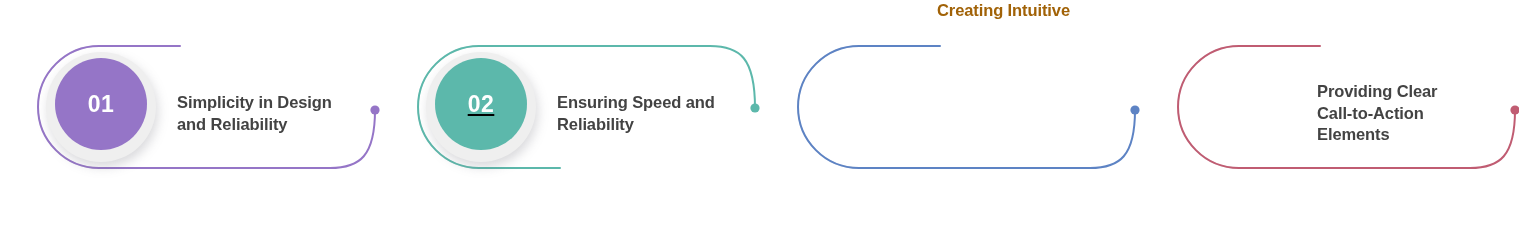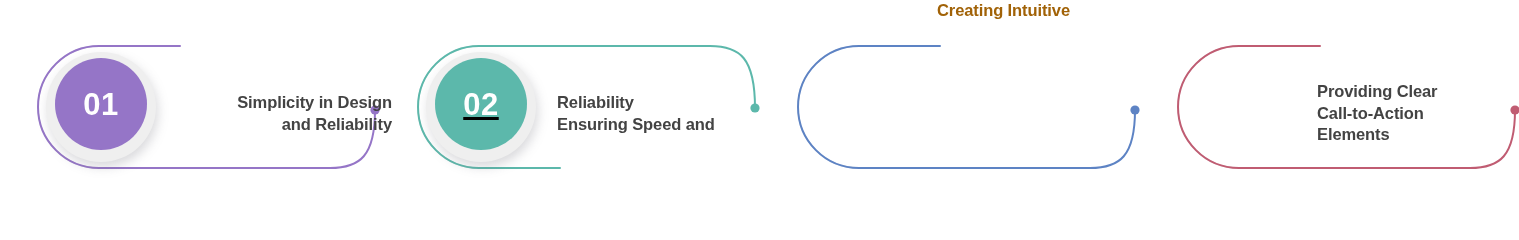--- a/index.html
+++ b/index.html
@@ -56,21 +56,21 @@
     top: 6px;
     width: 92px;
     height: 92px;
     border-radius: 50%;
     display: flex;
     align-items: center;
     justify-content: center;
   }
   .badge-number {
     color: #ffffff;
-    font-size: 31px;
+    font-size: 23px;
     font-weight: bold;
     letter-spacing: 0.5px;
     line-height: 1;
     font-family: "Liberation Sans", sans-serif;
   }
   .step-title {
     position: absolute;
     left: 147px;
     top: 0;
     width: 215px;
@@ -107,21 +107,21 @@
         </defs>
         <path d="M 95,46 L 330,46" fill="none" stroke="url(#dotfade0)" stroke-width="4.2" stroke-linecap="round" stroke-dasharray="0.1 16"></path>
         <circle cx="345" cy="110" r="4.6" fill="#9575c7"></circle>
       </svg>
       <div class="badge-wrap">
         <div class="badge-halo" style="background: rgb(239, 239, 239);"></div>
         <div class="badge-circle" style="background: rgb(149, 117, 199);">
           <span class="badge-number">01</span>
         </div>
       </div>
-      <div class="step-title" style="color: rgb(67, 67, 67); text-align: right;">
+      <div class="step-title" style="color: rgb(67, 67, 67);">
         <span class="title-line">Simplicity in Design</span>
         <span class="title-line">and Reliability</span>
       </div>
     </div>
     <div class="step-card" style="left: 410px;">
       <svg class="card-svg" viewBox="0 0 380 227">
         <rect x="8" y="46" width="344" height="122" rx="61" fill="#ffffff"></rect>
         <path d="M 95,168 L 69,168 A 61,61 0 0 1 69,46 L 120,46" fill="none" stroke="#e2e2e4" stroke-width="1.6" stroke-linecap="round"></path>
         <path d="M 150,168 L 69,168 A 61,61 0 0 1 69,46 L 300,46 C 330,46 345,58 345,108" fill="none" stroke="#5cb8ab" stroke-width="2" stroke-linecap="round"></path>
         <defs>
@@ -137,22 +137,22 @@
         <path d="M 95,168 L 330,168" fill="none" stroke="url(#dotfade1)" stroke-width="4.2" stroke-linecap="round" stroke-dasharray="0.1 16"></path>
         <circle cx="345" cy="108" r="4.6" fill="#5cb8ab"></circle>
       </svg>
       <div class="badge-wrap">
         <div class="badge-halo" style="background: rgb(239, 239, 239);"></div>
         <div class="badge-circle" style="background: rgb(92, 184, 171); text-decoration: underline;">
           <span class="badge-number">02</span>
         </div>
       </div>
       <div class="step-title" style="color: rgb(67, 67, 67);">
+        <span class="title-line">Ensuring Speed and</span>
         <span class="title-line">Reliability</span>
-        <span class="title-line">Ensuring Speed and</span>
       </div>
     </div>
     <div class="step-card" style="left: 790px;">
       <svg class="card-svg" viewBox="0 0 380 227">
         <rect x="8" y="46" width="344" height="122" rx="61" fill="#ffffff"></rect>
         <path d="M 95,46 L 69,46 A 61,61 0 0 0 69,168 L 120,168" fill="none" stroke="#e2e2e4" stroke-width="1.6" stroke-linecap="round"></path>
         <path d="M 150,46 L 69,46 A 61,61 0 0 0 69,168 L 300,168 C 330,168 345,156 345,110" fill="none" stroke="#5d83c4" stroke-width="2" stroke-linecap="round"></path>
         <defs>
           <linearGradient id="dotfade2" x1="0" x2="1" y1="0" y2="0">
             <stop offset="0%" stop-color="#5d83c4" stop-opacity="0.06"></stop>

